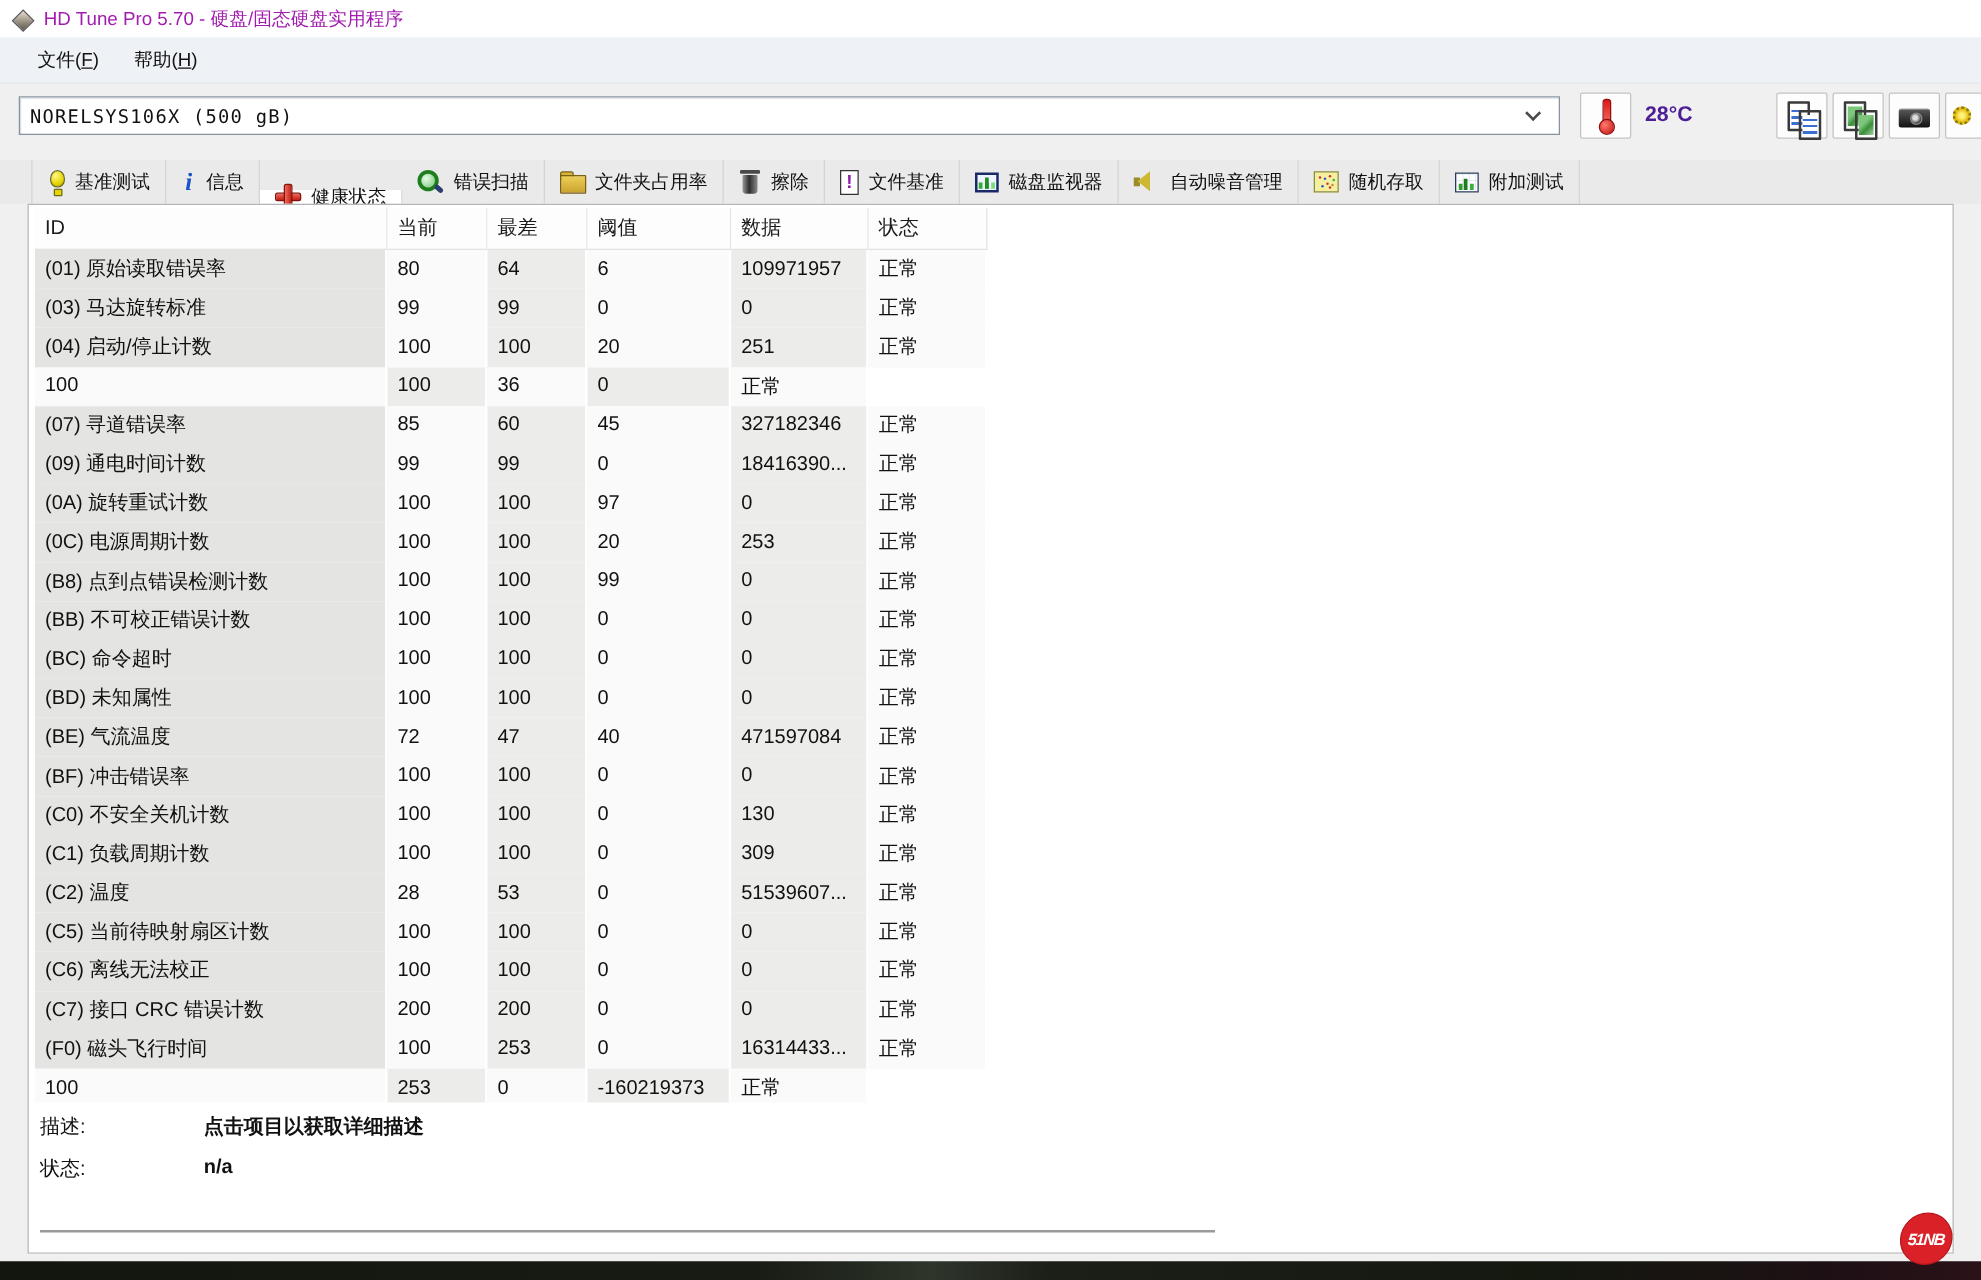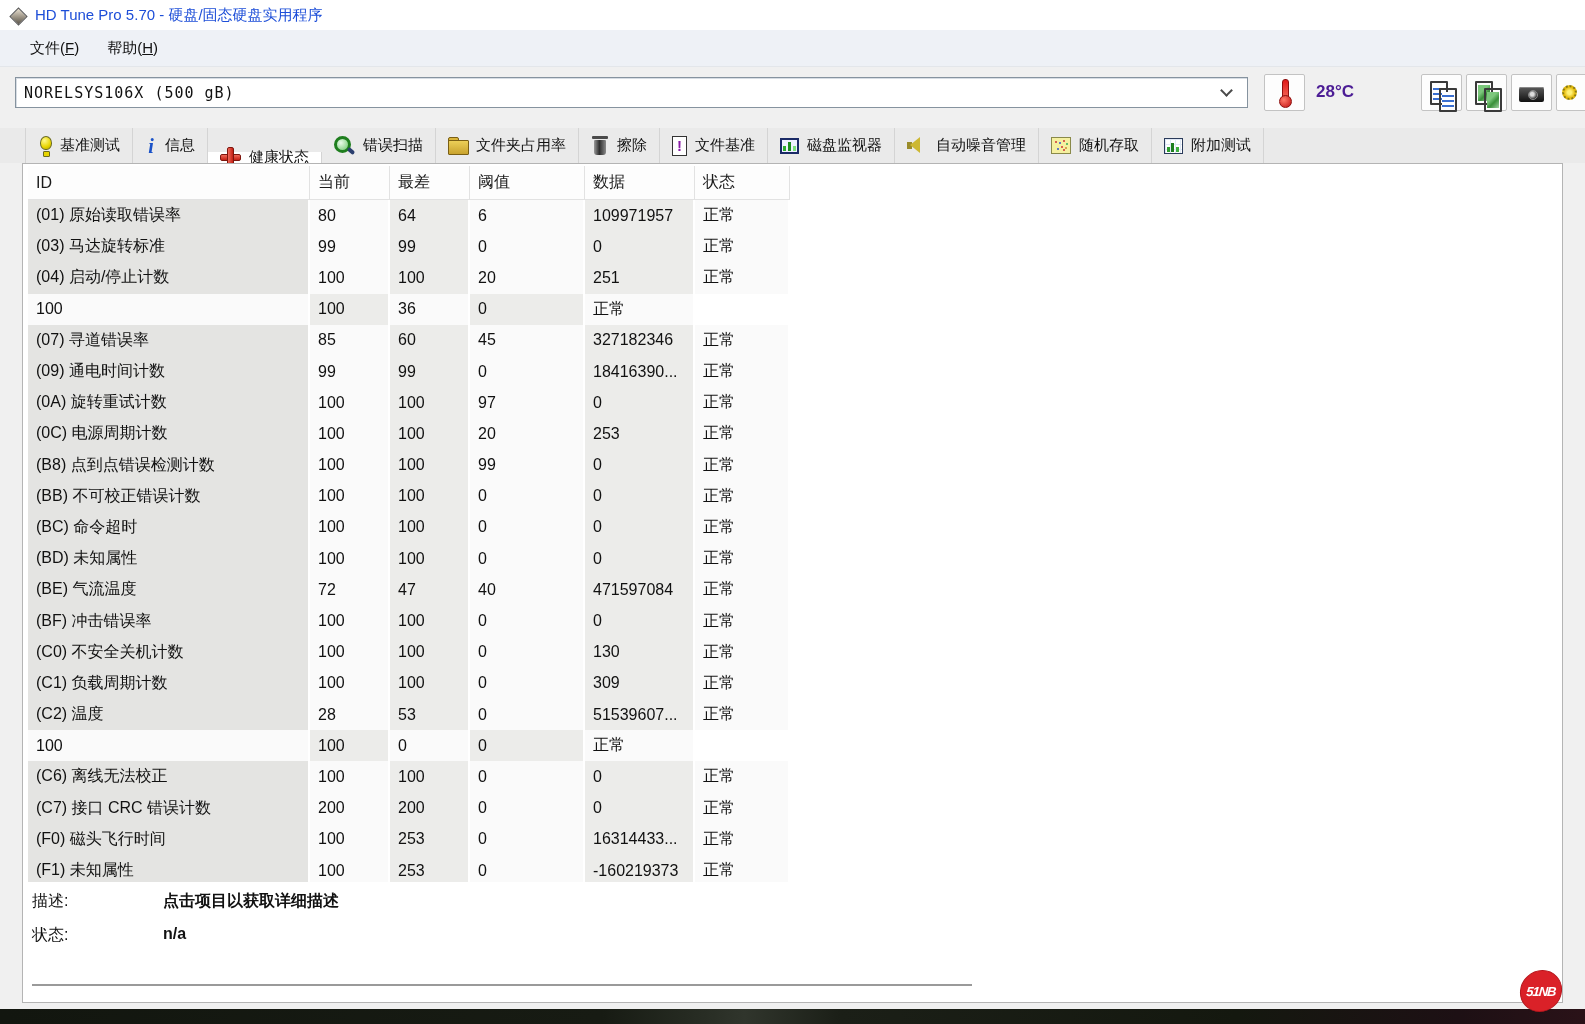--- a/index.html
+++ b/index.html
@@ -5,21 +5,21 @@
   * { margin:0; padding:0; box-sizing:border-box; }
   html,body { width:1585px; height:1024px; overflow:hidden; background:#f0f0f0;
     font-family:"Liberation Sans","DejaVu Sans",sans-serif; color:#111; }
   .window { position:relative; width:1585px; height:1024px; overflow:hidden; background:#f0f0f0; }
 
   
   .titlebar { position:absolute; left:0; top:0; width:100%; height:30px; background:#ffffff;
     display:flex; align-items:center; padding-left:8px; }
   .app-icon { width:13px; height:13px; background:linear-gradient(135deg,#e8dfd0,#9a9284 55%,#5a544a);
     border:1px solid #555; transform:rotate(45deg); margin:2px 10px 0 4px; flex:0 0 auto; }
-  .win-title { font-size:15px; color:#1d4ed8; }
+  .win-title { font-size:15px; color:#a21caf; }
 
   
   .menubar { position:absolute; left:0; top:30px; width:100%; height:37px; background:#eef1f6;
     display:flex; align-items:center; padding-left:16px; border-bottom:1px solid #e3e6ea; }
   .menu-item { font-size:15px; padding:6px 14px; cursor:default; }
   .menu-item .u { text-decoration:underline; }
 
   
   .toolbar { position:absolute; left:0; top:67px; width:100%; height:61px; background:#f0f0f0; }
   .combo { position:absolute; left:15px; top:10px; width:1233px; height:31px; background:#fff;
@@ -406,20 +406,21 @@
   <div class="trow">
             <div class="tc c0">(C2) 温度</div>
             <div class="tc c1">28</div>
             <div class="tc c2">53</div>
             <div class="tc c3">0</div>
             <div class="tc c4">51539607...</div>
             <div class="tc c5">正常</div>
           </div>
 
   <div class="trow">
+            <div class="tc c0">(C5) 当前待映射扇区计数</div>
             <div class="tc c1">100</div>
             <div class="tc c2">100</div>
             <div class="tc c3">0</div>
             <div class="tc c4">0</div>
             <div class="tc c5">正常</div>
           </div>
 
   <div class="trow">
             <div class="tc c0">(C6) 离线无法校正</div>
             <div class="tc c1">100</div>
@@ -441,21 +442,20 @@
   <div class="trow">
             <div class="tc c0">(F0) 磁头飞行时间</div>
             <div class="tc c1">100</div>
             <div class="tc c2">253</div>
             <div class="tc c3">0</div>
             <div class="tc c4">16314433...</div>
             <div class="tc c5">正常</div>
           </div>
 
   <div class="trow">
-            <div class="tc c0">(F1) 未知属性</div>
             <div class="tc c1">100</div>
             <div class="tc c2">253</div>
             <div class="tc c3">0</div>
             <div class="tc c4">-160219373</div>
             <div class="tc c5">正常</div>
           </div>
 </div>
     </div>
     <div class="details">
       <div class="detail-row">

